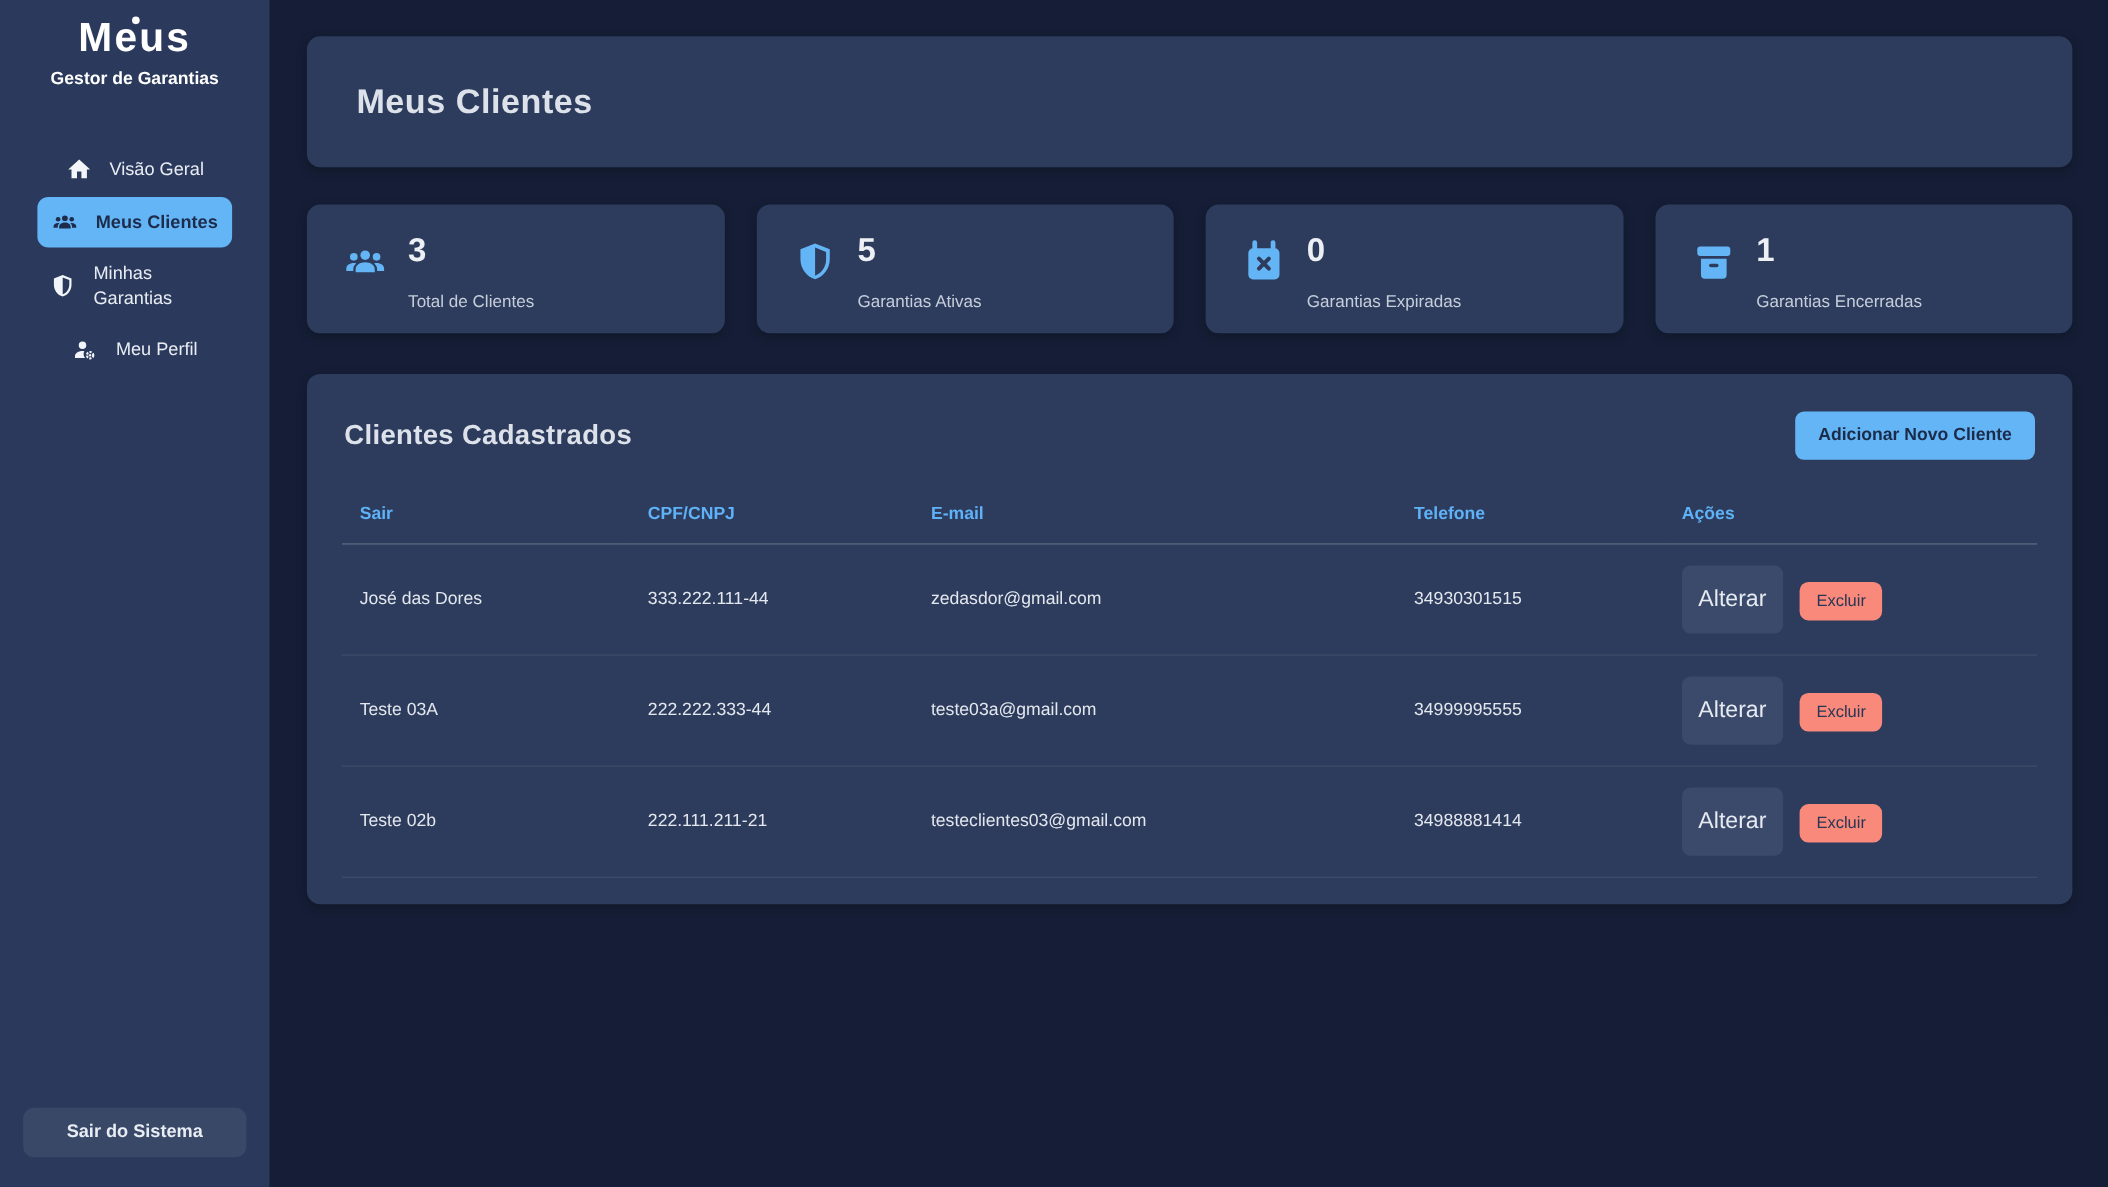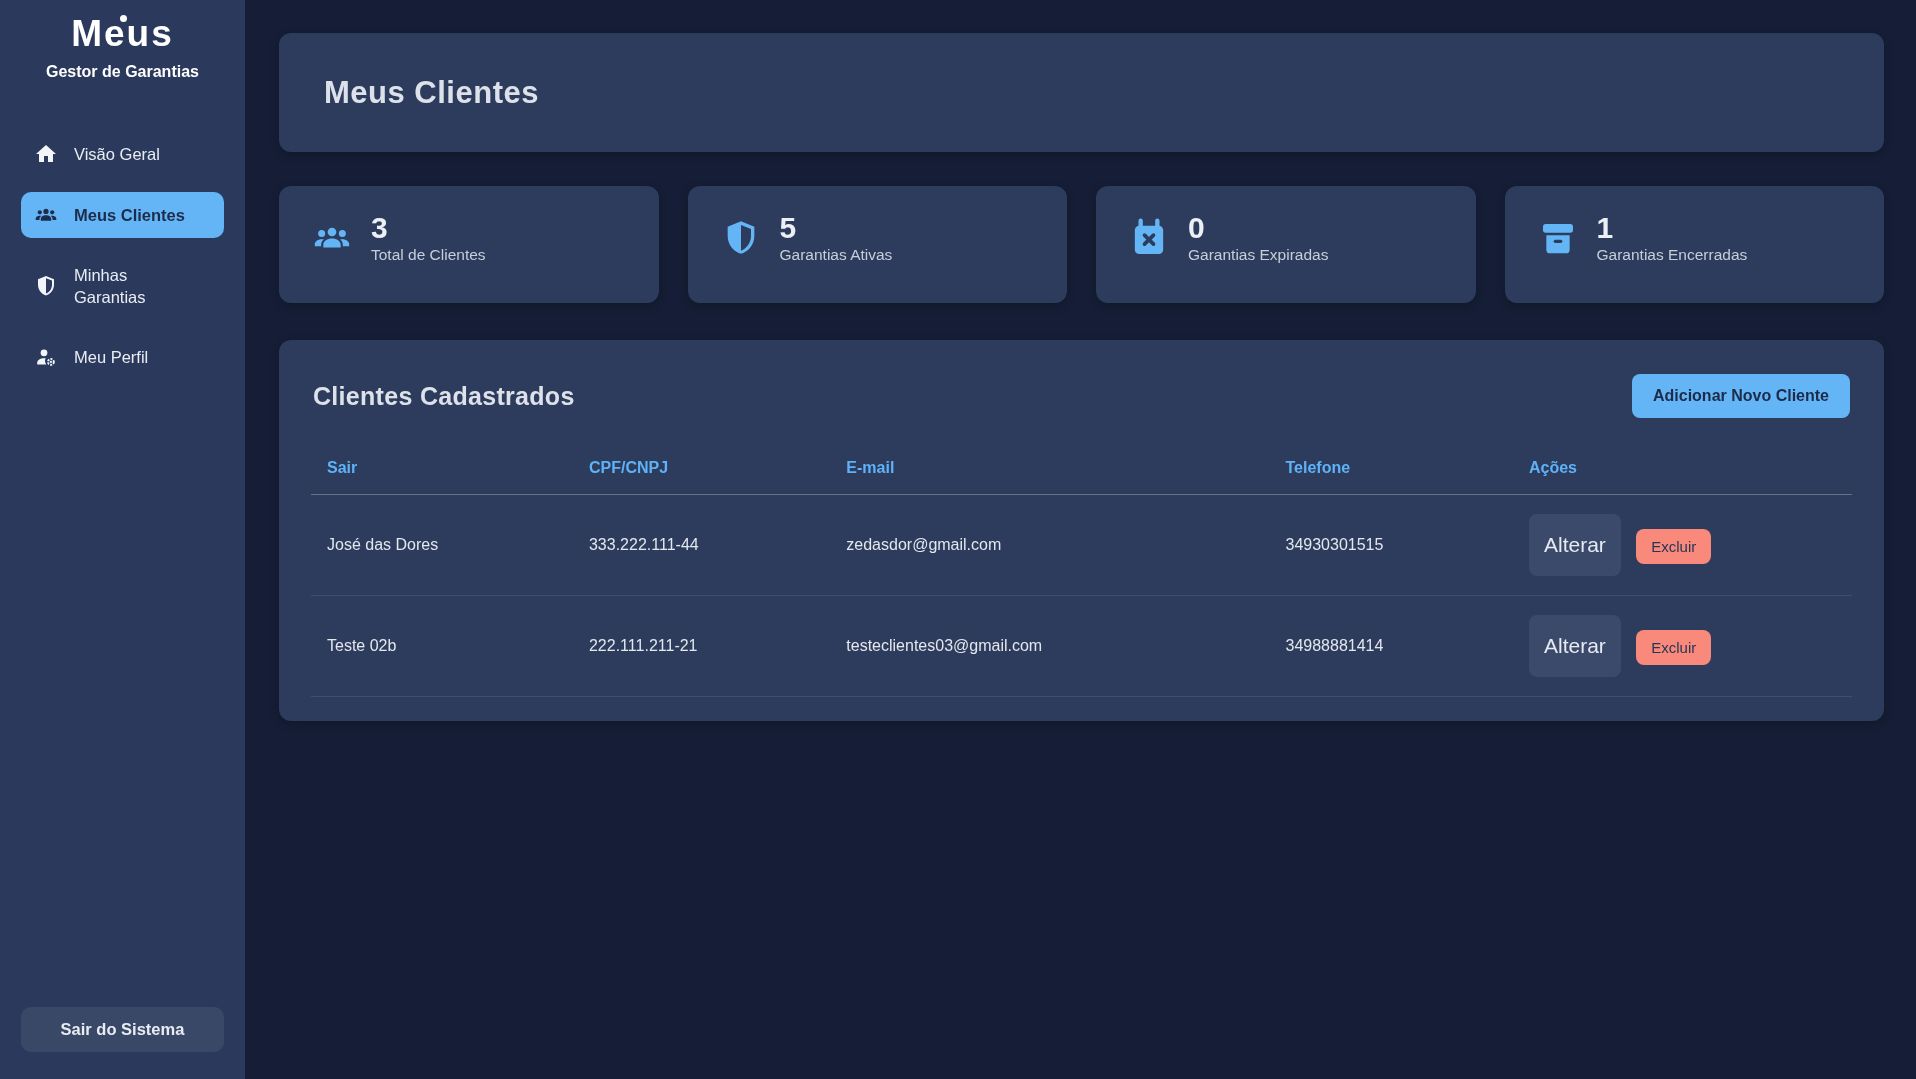--- a/index.html
+++ b/index.html
@@ -20,21 +20,21 @@
   .logo-text {
     position:relative; display:inline-block; color:#ffffff;
     font-size:37px; font-weight:800; letter-spacing:2px; line-height:1.05;
   }
   .logo-dot {
     position:absolute; top:0px; left:50%; margin-left:-2px;
     width:7px; height:7px; border-radius:50%; background:#ffffff;
   }
   .logo-sub { color:#ffffff; font-size:16px; font-weight:700; margin-top:9px; }
 
-  nav { margin-top:50px; display:flex; flex-direction:column; gap:15px; padding:0 21px; }
+  nav { margin-top:50px; display:flex; flex-direction:column; gap:2px; padding:0 21px;align-items:center; }
   .nav-item {
     display:flex; align-items:center; gap:16px;
     padding:11px 13px; border-radius:10px;
     color:#e9edf3; font-size:16.5px; cursor:pointer;
   }
   .nav-item .nicon { width:24px; height:24px; flex-shrink:0; color:#f2f5f9; }
   .nav-item .nicon svg { width:100%; height:100%; display:block; }
   .nav-item.active { background:#64b5f6; color:#1e2c4c; font-weight:600; }
   .nav-item.active .nicon { color:#1e2c4c; }
   .nav-label { line-height:1.35; max-width:115px; }
@@ -58,21 +58,21 @@
 
   .stats { display:grid; grid-template-columns:repeat(4,1fr); gap:29px; margin-top:34px; }
   .stat-card {
     background:#2d3c5c; border-radius:12px; height:117px;
     padding:25px 10px 0 33px; display:flex; gap:19px;
     box-shadow:0 3px 10px rgba(0,0,0,.22);
   }
   .stat-icon { width:40px; height:40px; color:#64b5f6; margin-top:7px; flex-shrink:0; }
   .stat-icon svg { width:100%; height:100%; display:block; }
   .stat-value { color:#eceff4; font-size:30px; font-weight:700; line-height:1.15; }
-  .stat-label { color:#c6cedb; font-size:15.5px; margin-top:0; white-space:nowrap; }
+  .stat-label { color:#c6cedb; font-size:15.5px; margin-top:20px; white-space:nowrap; }
 
   .panel {
     background:#2d3c5c; border-radius:12px; margin-top:37px;
     padding:30px 32px 24px; box-shadow:0 3px 10px rgba(0,0,0,.22);
   }
   .panel-head { display:flex; justify-content:space-between; align-items:center; padding:4px 2px 0; }
   .panel-title { margin:0; color:#dde2ea; font-size:25px; font-weight:700; letter-spacing:.3px; }
   .add-btn {
     background:#64b5f6; color:#1c2b4a; border:none; border-radius:8px;
     padding:13px 21px; font-size:16px; font-weight:700; font-family:inherit; cursor:pointer;
@@ -252,20 +252,30 @@
             <td>José das Dores</td>
             <td>333.222.111-44</td>
             <td>zedasdor@gmail.com</td>
             <td>34930301515</td>
             <td>
               <button class="btn-alter">Alterar</button>
               <button class="btn-del">Excluir</button>
             </td>
           </tr>
           <tr>
+            <td>Teste 03A</td>
+            <td>222.222.333-44</td>
+            <td>teste03a@gmail.com</td>
+            <td>34999995555</td>
+            <td>
+              <button class="btn-alter">Alterar</button>
+              <button class="btn-del">Excluir</button>
+            </td>
+          </tr>
+          <tr>
             <td>Teste 02b</td>
             <td>222.111.211-21</td>
             <td>testeclientes03@gmail.com</td>
             <td>34988881414</td>
             <td>
               <button class="btn-alter">Alterar</button>
               <button class="btn-del">Excluir</button>
             </td>
           </tr>
         </tbody>

